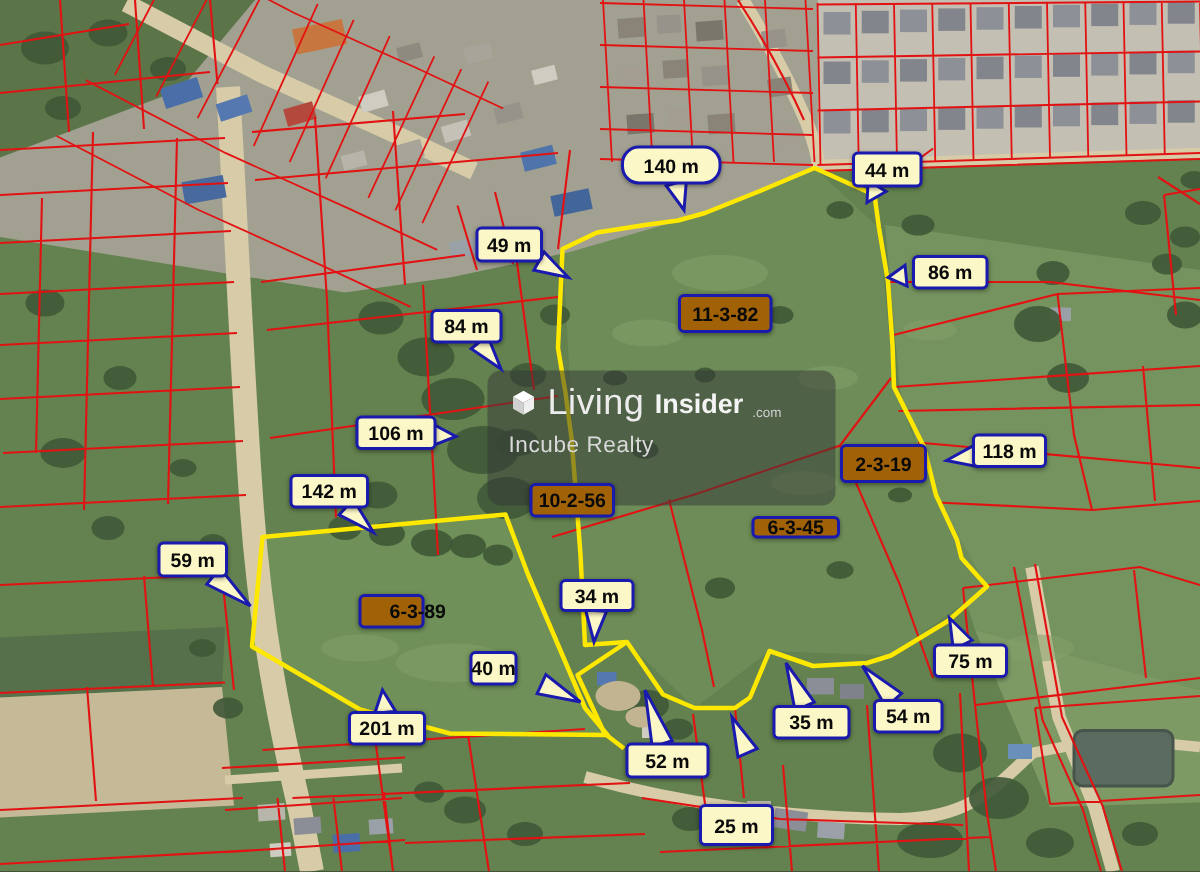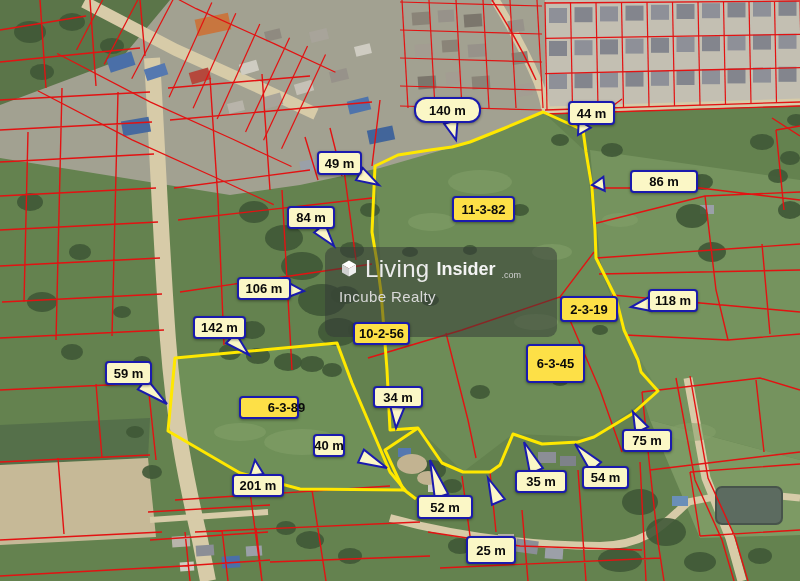--- a/index.html
+++ b/index.html
@@ -6,21 +6,21 @@
   #map{position:relative;width:800px;height:581px;overflow:hidden;
        font-family:"Liberation Sans",sans-serif;background:#64824f;}
   #bg,#tails{position:absolute;left:0;top:0;}
   #tails{pointer-events:none;z-index:6;}
   #labels{position:absolute;inset:0;z-index:7;}
   .callout{position:absolute;box-sizing:border-box;border:2px solid #1a1aae;
     border-radius:4px;display:flex;align-items:center;justify-content:center;
     font:700 13px "Liberation Sans",sans-serif;color:#0a0a0a;
     box-shadow:0 1px 3px rgba(0,0,0,.4);white-space:nowrap;}
   .measure{background:#fbf7c6;}
-  .area{background:#fde047;}
+  .area{background:#a16207;}
   #watermark{position:absolute;left:325px;top:247px;width:232px;height:90px;
     z-index:5;background:rgba(52,58,56,.52);border-radius:9px;
     padding:8px 14px;box-sizing:border-box;color:#e2e2e2;}
   .brandrow{display:flex;align-items:center;gap:6px;}
   .brand-light{font-size:24px;font-weight:400;color:#ececec;letter-spacing:.3px;}
   .brand-bold{font-size:18px;font-weight:700;color:#f4f4f4;margin-left:1px;}
   .brand-suffix{font-size:9px;color:#cfcfcf;align-self:flex-end;margin-bottom:3px;}
   .company{font-size:15px;color:#d9d9d9;margin-top:5px;letter-spacing:.4px;}
   .phone{font-size:16px;color:#e8e8e8;margin-top:4px;letter-spacing:.4px;}
 </style>
@@ -302,33 +302,33 @@
       <polygon points="601.0435460727253,462.20744646931865 590.6913793004089,471.6325535306814 575,444" fill="#fbf7c6" stroke="#1a1aae" stroke-width="2"></polygon>
       <polygon points="263.7073483479072,474.10211126702825 249.80323988738692,475.7378887329718 255,460" fill="#fbf7c6" stroke="#1a1aae" stroke-width="2"></polygon>
       <polygon points="448.1452102232117,493.8317187834476 434.8079812661501,498.08828121655233 430,460" fill="#fbf7c6" stroke="#1a1aae" stroke-width="2"></polygon>
       <polygon points="504.81949039377264,499.12891722009886 491.9805096062273,504.7110827799012 488,478" fill="#fbf7c6" stroke="#1a1aae" stroke-width="2"></polygon>
     </svg>
 
   <div id="labels">
       <div class="callout measure" style="left: 317px; top: 151px; width: 45px; height: 24px;">49 m</div>
       <div class="callout measure" style="left: 414px; top: 97px; width: 67px; height: 26px; border-radius: 12px;">140 m</div>
       <div class="callout measure" style="left: 568px; top: 101px; width: 47px; height: 24px;">44 m</div>
-      <div class="callout measure" style="left: 630px; top: 170px; width: 68px; height: 23px;">86 m</div>
+      <div class="callout measure" style="left: 608px; top: 170px; width: 51px; height: 23px;">86 m</div>
       <div class="callout measure" style="left: 287px; top: 206px; width: 48px; height: 23px;">84 m</div>
       <div class="callout measure" style="left: 237px; top: 277px; width: 54px; height: 23px;">106 m</div>
       <div class="callout measure" style="left: 648px; top: 289px; width: 50px; height: 23px;">118 m</div>
       <div class="callout measure" style="left: 193px; top: 316px; width: 53px; height: 23px;">142 m</div>
       <div class="callout measure" style="left: 105px; top: 361px; width: 47px; height: 24px;">59 m</div>
       <div class="callout measure" style="left: 373px; top: 386px; width: 50px; height: 22px;">34 m</div>
       <div class="callout measure" style="left: 313px; top: 434px; width: 32px; height: 23px;">40 m</div>
       <div class="callout measure" style="left: 622px; top: 429px; width: 50px; height: 23px;">75 m</div>
       <div class="callout measure" style="left: 515px; top: 470px; width: 52px; height: 23px;">35 m</div>
       <div class="callout measure" style="left: 582px; top: 466px; width: 47px; height: 23px;">54 m</div>
       <div class="callout measure" style="left: 232px; top: 474px; width: 52px; height: 23px;">201 m</div>
       <div class="callout measure" style="left: 417px; top: 495px; width: 56px; height: 24px;">52 m</div>
       <div class="callout measure" style="left: 466px; top: 501px; width: 50px; height: 28px; margin-top: 35px;">25 m</div>
       <div class="callout area" style="left: 452px; top: 196px; width: 63px; height: 26px;">11-3-82</div>
       <div class="callout area" style="left: 560px; top: 296px; width: 58px; height: 26px; text-align: right;">2-3-19</div>
-      <div class="callout area" style="left: 526px; top: 344px; width: 59px; height: 39px;">6-3-45</div>
+      <div class="callout area" style="left: 501px; top: 344px; width: 59px; height: 15px;">6-3-45</div>
       <div class="callout area" style="left: 353px; top: 322px; width: 57px; height: 23px;">10-2-56</div>
-      <div class="callout area" style="left: 239px; top: 396px; width: 60px; height: 23px; padding-left: 35px;">6-3-89</div>
+      <div class="callout area" style="left: 239px; top: 396px; width: 44px; height: 23px; padding-left: 35px;">6-3-89</div>
     </div>
 </div>
 
 </body></html>

